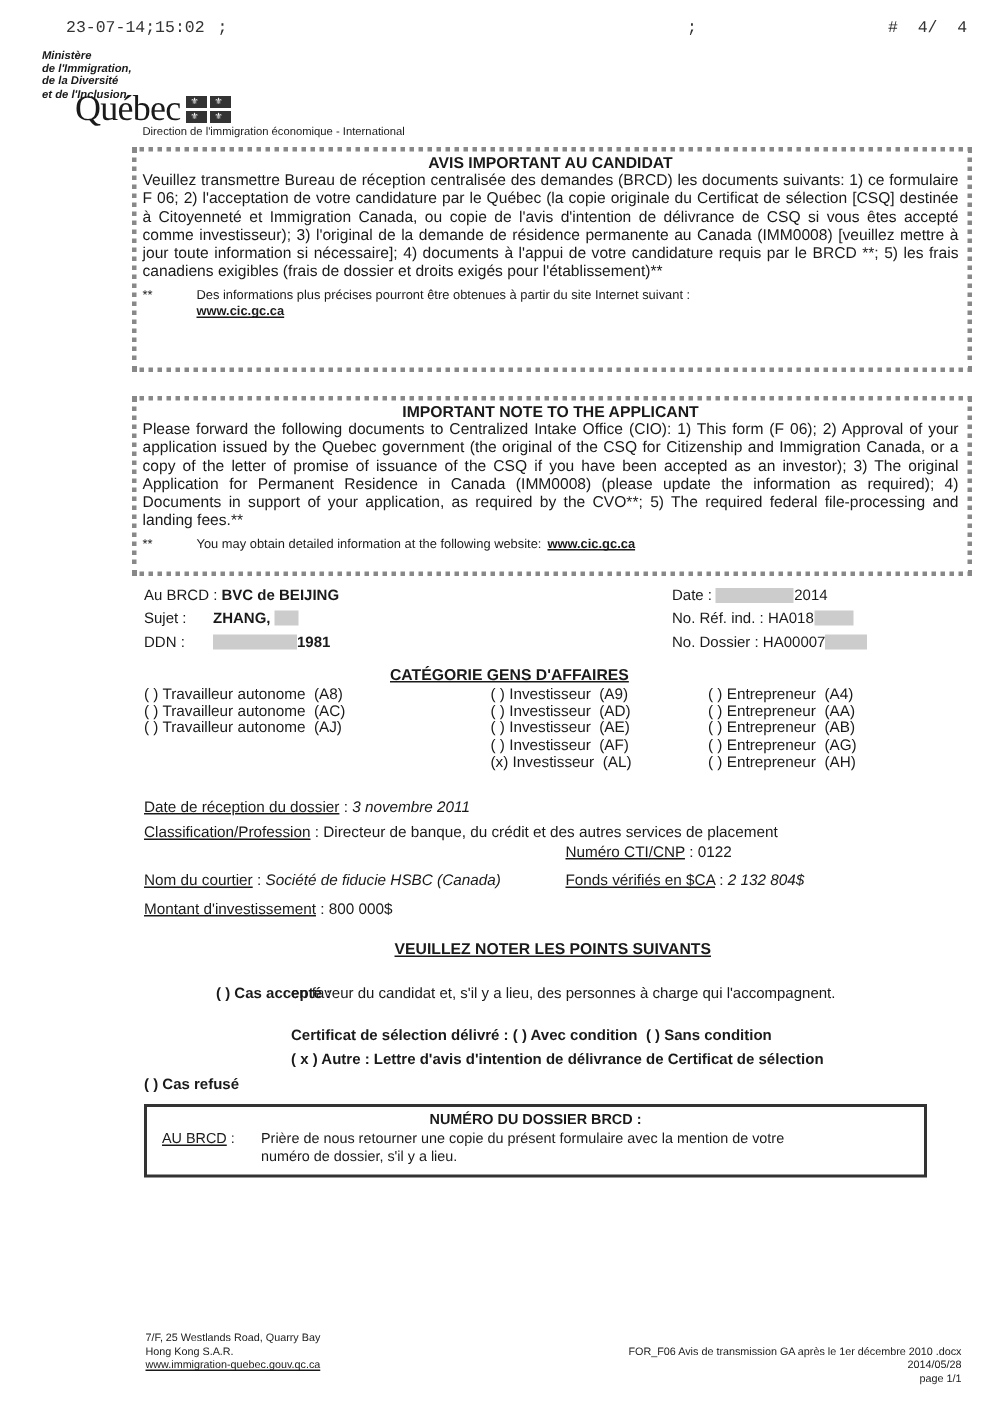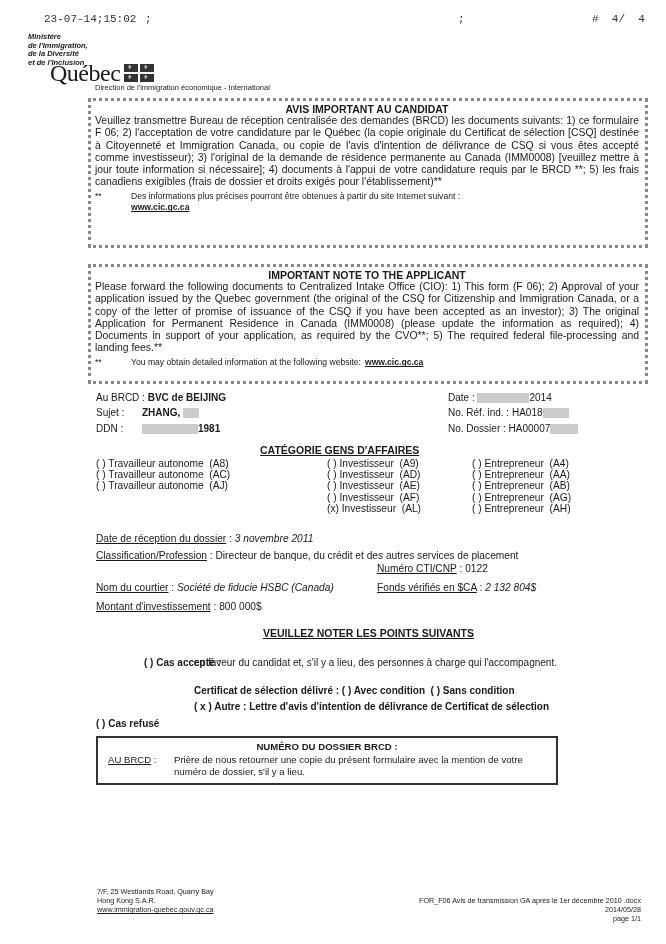--- a/index.html
+++ b/index.html
@@ -25,21 +25,21 @@
   .info { font-size: 10px; text-align: right; }
   .redact { display: inline-block; background: #ccc; height: 10px; vertical-align: middle; }
 
   .cat-title { left: 260px; top: 444px; font-size: 10.5px; font-weight: bold; text-decoration: underline; }
   .col { font-size: 10.2px; line-height: 11.2px; }
 
   .field { font-size: 10.2px; }
   .points-title { left: 233px; top: 627px; font-size: 10.5px; font-weight: bold; text-decoration: underline; margin-left: 30px; }
   .case { font-size: 10px; line-height: 12px; }
 
-  .dossier-box { left: 96px; top: 736px; width: 462px; height: 49px; border: 2px solid #333; box-sizing: border-box; font-size: 9.6px; }
+  .dossier-box { left: 96px; top: 736px; width: 522px; height: 49px; border: 2px solid #333; box-sizing: border-box; font-size: 9.6px; }
   .footer { font-size: 7.2px; line-height: 9px; }
 </style>
 </head>
 <body>
 
 <div class="abs mono" style="left:44px; top:13px;">23-07-14;15:02</div>
 <div class="abs mono" style="left:145px; top:13px;">;</div>
 <div class="abs mono" style="left:458px; top:13px;">;</div>
 <div class="abs mono" style="left:592px; top:13px; white-space:pre;">#  4/  4</div>
 

